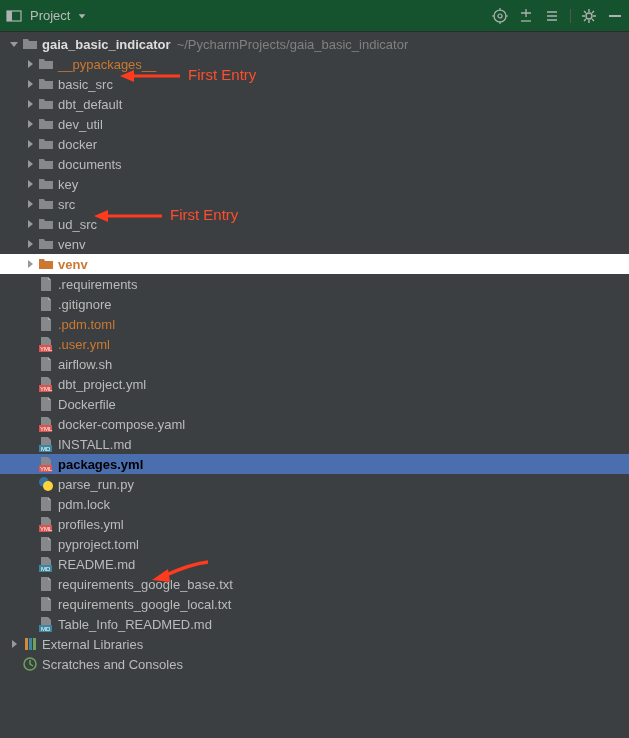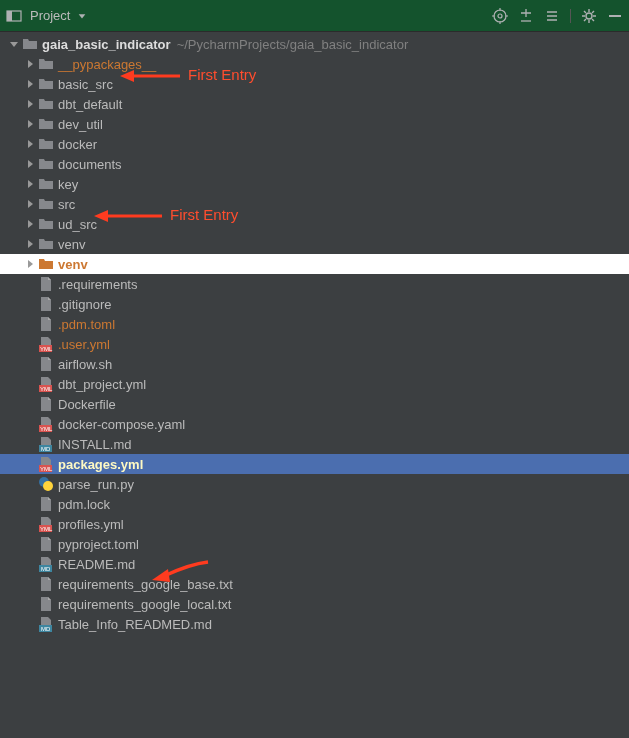--- a/index.html
+++ b/index.html
@@ -48,21 +48,21 @@
     margin-right: 2px;
   }
   .chevron svg { fill: #999; }
   .chevron.blank { visibility: hidden; }
   .icon {
     width: 16px; height: 16px;
     display: inline-flex; align-items: center; justify-content: center;
     margin-right: 4px;
   }
   .label { color: #bbbbbb; }
-  .row.selected .label { color: #fef9c3; }
+  .row.selected .label { color: #000000; }
   .label.bold { font-weight: bold; color: #ddd; }
   .label.orange { color: #cc7832; }
   .path { color: #808080; margin-left: 6px; }
   
   .folder-svg { fill:#86888c; }
   
   .annotation {
     position: absolute;
     color: #ff4d2e;
     font-size: 15px;
@@ -550,21 +550,47 @@
   <div class="row">
     <span class="indent" style="width:34px"></span>
     <span class="icon">
         <svg width="16" height="16">
           <use href="#i-file-md"></use>
         </svg>
       </span>
     <span class="label">Table_Info_READMED.md</span>
   </div>
 
-
+  <div class="row">
+    <span class="indent" style="width:4px"></span>
+    <span class="chevron">
+        <svg width="12" height="12">
+          <use href="#i-chev-right"></use>
+        </svg>
+      </span>
+    <span class="icon">
+        <svg width="16" height="16">
+          <use href="#i-lib"></use>
+        </svg>
+      </span>
+    <span class="label">External Libraries</span>
+  </div>
+
+  <div class="row">
+    <span class="indent" style="width:4px"></span>
+    <span class="chevron blank">
+        <svg width="12" height="12"></svg>
+      </span>
+    <span class="icon">
+        <svg width="16" height="16">
+          <use href="#i-scratch"></use>
+        </svg>
+      </span>
+    <span class="label">Scratches and Consoles</span>
+  </div>
 
 </div>
 
 <svg class="arrow-right" style="left:120px;top:68px" width="60" height="16">
   <line x1="60" y1="8" x2="12" y2="8" stroke="#ff3b1f" stroke-width="3"></line>
   <polygon points="0,8 14,2 14,14" fill="#ff3b1f"></polygon>
 </svg>
 <div class="annotation" style="left:188px;top:66px">First Entry</div>
 
 <svg class="arrow-right" style="left:94px;top:208px" width="68" height="16">

